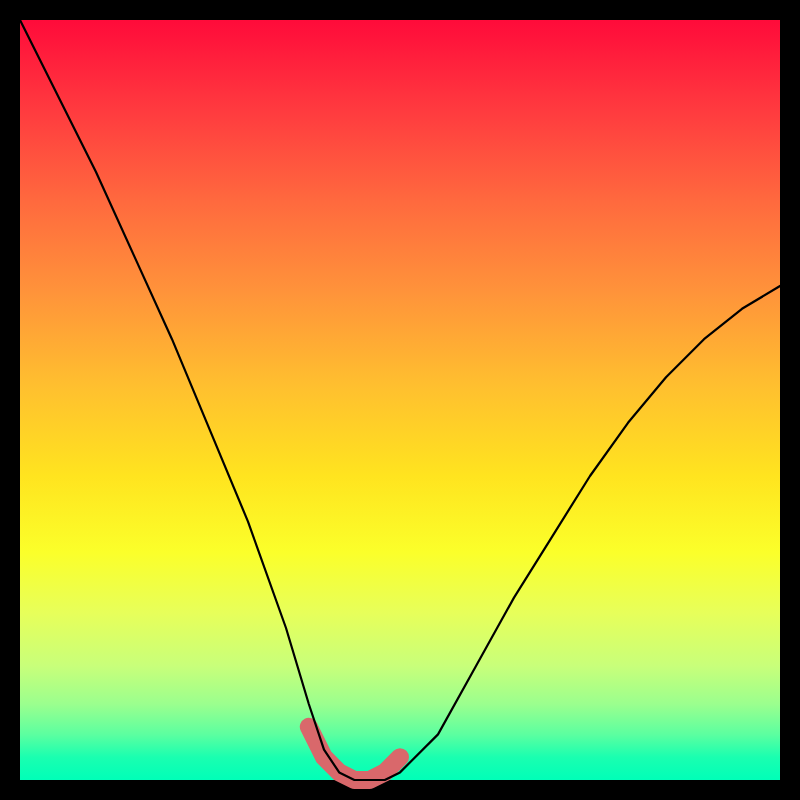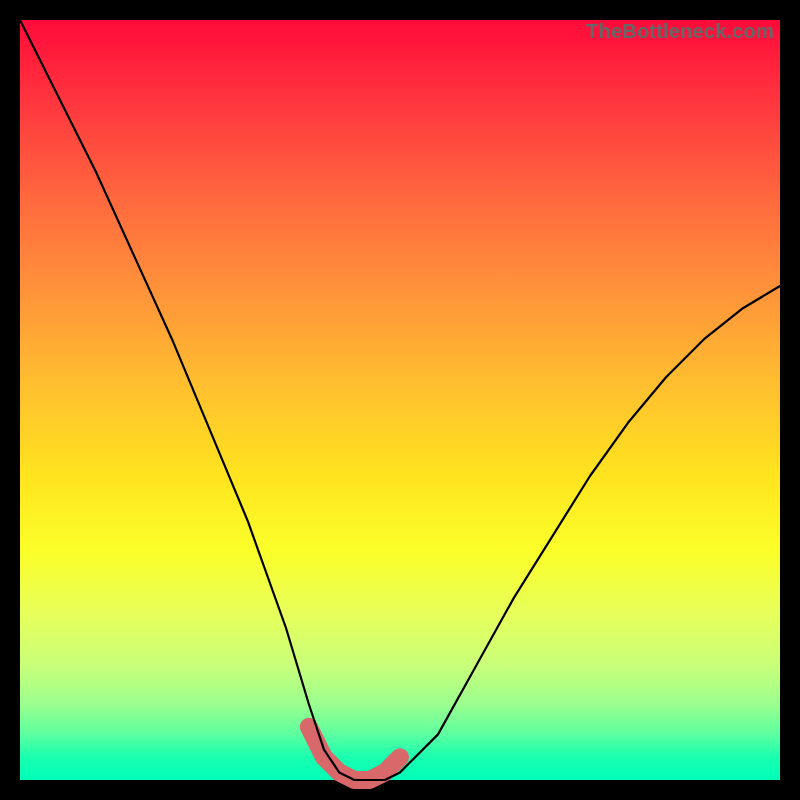--- a/index.html
+++ b/index.html
@@ -57,19 +57,18 @@
     width: 760px;
     height: 760px;
     overflow: visible;
   }
 </style>
 </head>
 <body>
 
 <div class="frame">
   <div class="plot-area">
-    <div class="watermark">TheBottleneck.com</div>
     <svg class="curve" viewBox="0 0 760 760" preserveAspectRatio="none">
       <path fill="none" stroke="#d9686b" stroke-width="18" stroke-linecap="round" stroke-linejoin="round" d="M288.8 706.8 L304.0 737.2 L319.2 752.4 L334.4 760.0 L349.6 760.0 L364.8 752.4 L380.0 737.2" id="valley-path"></path>
       <path fill="none" stroke="#000" stroke-width="2.2" stroke-linecap="round" stroke-linejoin="round" d="M0.0 0.0 L38.0 76.0 L76.0 152.0 L114.0 235.6 L152.0 319.2 L190.0 410.4 L228.0 501.6 L266.0 608.0 L288.8 684.0 L304.0 729.6 L319.2 752.4 L334.4 760.0 L349.6 760.0 L364.8 760.0 L380.0 752.4 L418.0 714.4 L456.0 646.0 L494.0 577.6 L532.0 516.8 L570.0 456.0 L608.0 402.8 L646.0 357.2 L684.0 319.2 L722.0 288.8 L760.0 266.0" id="main-path"></path>
     </svg>
   </div>
 </div>
 
 </body></html>

